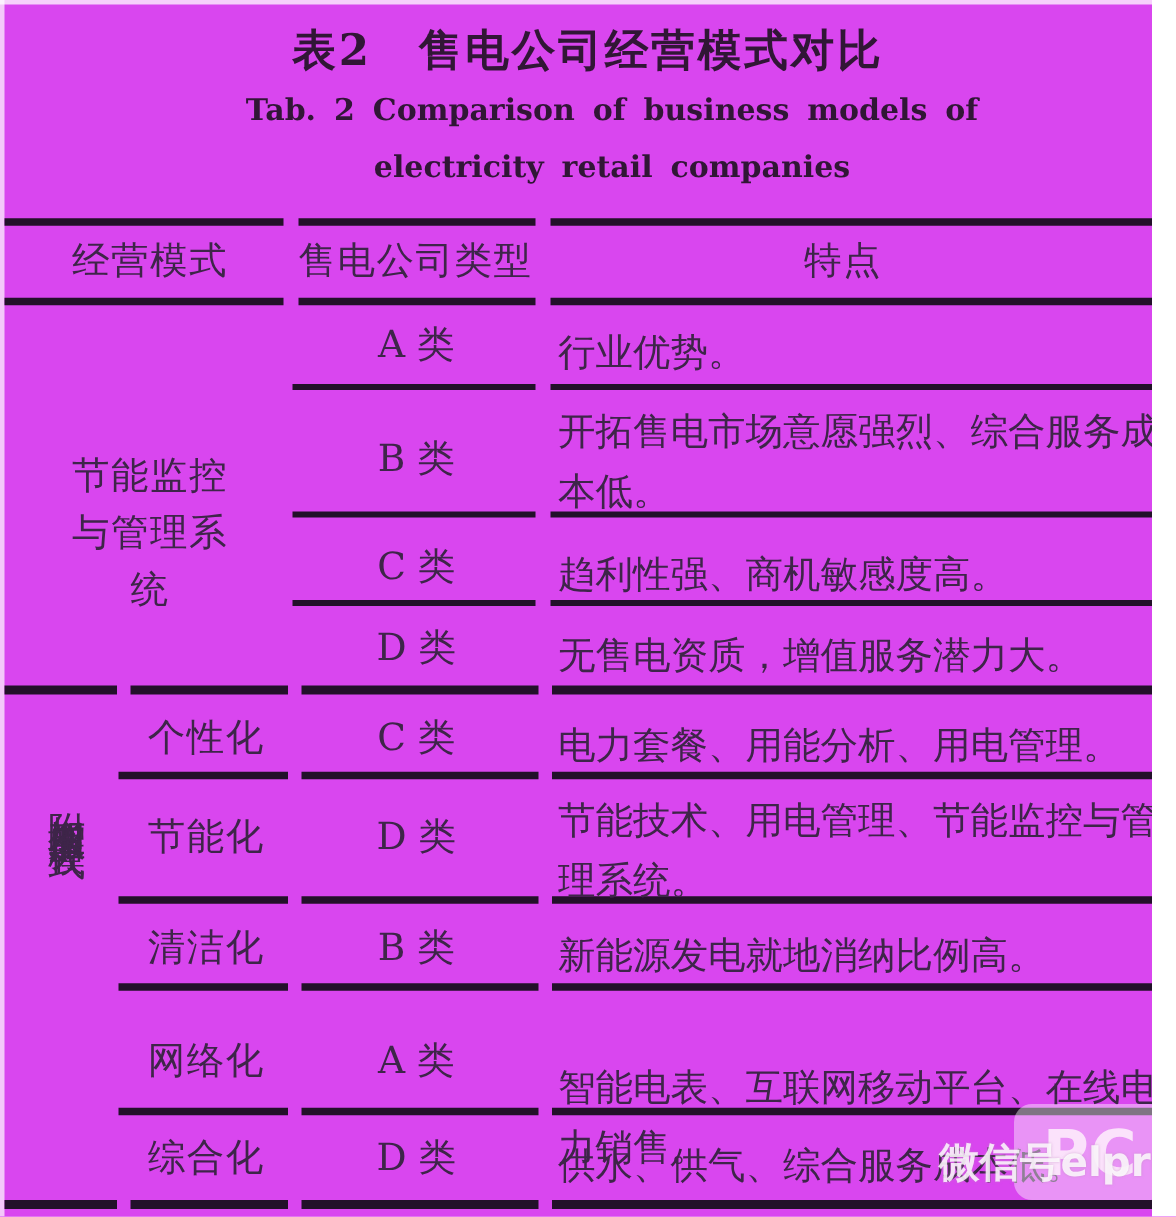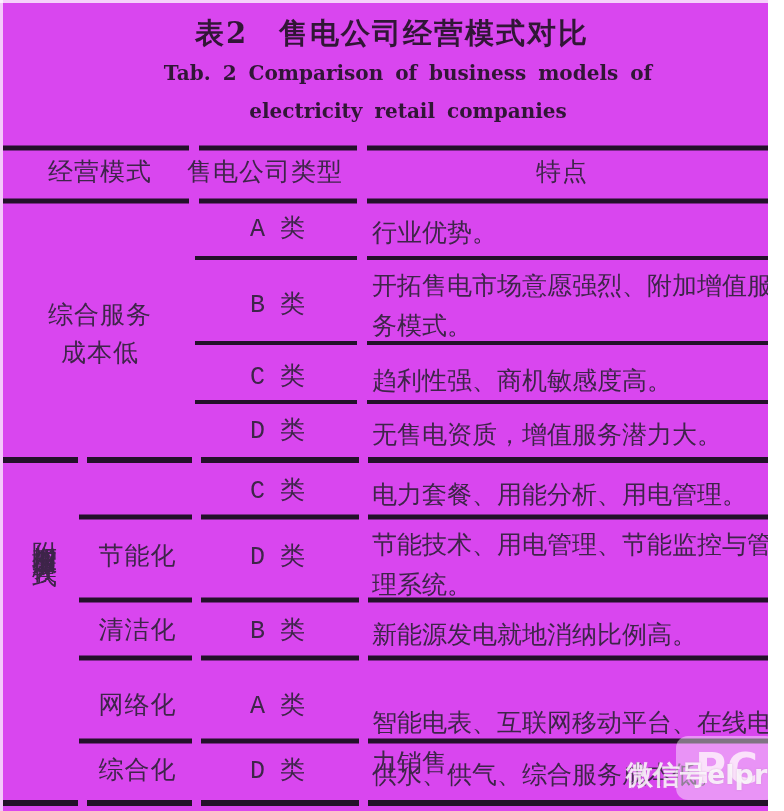--- a/index.html
+++ b/index.html
@@ -18,21 +18,21 @@
     text-align:center;font-size:29px;font-weight:bold;color:#311636;
     letter-spacing:2px;
   }
   .title-en{
     position:absolute;left:16px;width:784px;text-align:center;
     font-size:20px;font-weight:bold;color:#311636;word-spacing:5px;
   }
   .title-en.l1{top:61px;}
   .title-en.l2{top:99px;}
   .rules{position:absolute;left:0;top:0;width:784px;height:811px;pointer-events:none;}
-  .cell{position:absolute;font-size:25px;line-height:30px;font-family:Liberation Mono, monospace;}
+  .cell{position:absolute;font-size:25px;line-height:30px;}
   .center{text-align:center;}
   .hdr{font-size:25px;letter-spacing:1px;}
   .feature{left:372px;width:406px;line-height:40px;}
   .type{left:195px;width:165px;text-align:center;}
   .submode{left:80px;width:115px;text-align:center;letter-spacing:1px;}
   .mode1{left:8px;top:298px;width:184px;text-align:center;}
   .mode1 .inner{display:inline-block;width:112px;line-height:38px;letter-spacing:1px;}
   .mode2{
     position:absolute;left:31px;top:521px;
     writing-mode:vertical-lr;text-orientation:upright;
@@ -83,41 +83,42 @@
 
     <path stroke="#23102a" stroke-width="5" fill="none" d="M79 517 H192 M201 517 H359 M368 517 H781
              M79 600 H192 M201 600 H359 M368 600 H781
              M79 658 H192 M201 658 H359 M368 658 H781
              M79 741 H192 M201 741 H359 M368 741 H781"></path>
 
     <path stroke="#23102a" stroke-width="6" fill="none" d="M3 803 H78 M87 803 H192 M201 803 H359 M368 803 H781"></path>
   </svg>
 
   <div class="cell hdr center" style="left:8px;top:159px;width:184px;">经营模式</div>
-  <div class="cell hdr center" style="left:180px;top:159px;width:170px;text-align:center;">售电公司类型</div>
+  <div class="cell hdr center" style="left:192px;top:159px;width:170px;text-align:center;">售电公司类型</div>
   <div class="cell hdr center" style="left:362px;top:159px;width:400px;">特点</div>
 
   <div class="cell mode1">
-    <span class="inner">综合服务成本低</span>
+    <span class="inner">节能监控与管理系统</span>
   </div>
 
   <div class="cell type" style="top:215px;">A 类</div>
   <div class="cell feature" style="top:215px;">行业优势。</div>
 
   <div class="cell type" style="top:291px;">B 类</div>
-  <div class="cell feature" style="top:268px;">开拓售电市场意愿强烈、附加增值服务模式。</div>
+  <div class="cell feature" style="top:268px;">开拓售电市场意愿强烈、综合服务成本低。</div>
 
   <div class="cell type" style="top:363px;">C 类</div>
   <div class="cell feature" style="top:363px;">趋利性强、商机敏感度高。</div>
 
   <div class="cell type" style="top:417px;">D 类</div>
   <div class="cell feature" style="top:417px;">无售电资质，增值服务潜力大。</div>
 
   <div class="mode2">附加增值服务模式</div>
 
+  <div class="cell submode" style="top:477px;">个性化</div>
   <div class="cell type" style="top:477px;">C 类</div>
   <div class="cell submode" style="top:543px;">节能化</div>
 
   <div class="cell feature" style="top:477px;">电力套餐、用能分析、用电管理。</div>
   <div class="cell type" style="top:543px;">D 类</div>
   <div class="cell feature" style="top:527px;">节能技术、用电管理、节能监控与管理系统。</div>
 
   <div class="cell submode" style="top:617px;">清洁化</div>
   <div class="cell type" style="top:617px;">B 类</div>
   <div class="cell feature" style="top:617px;">新能源发电就地消纳比例高。</div>

